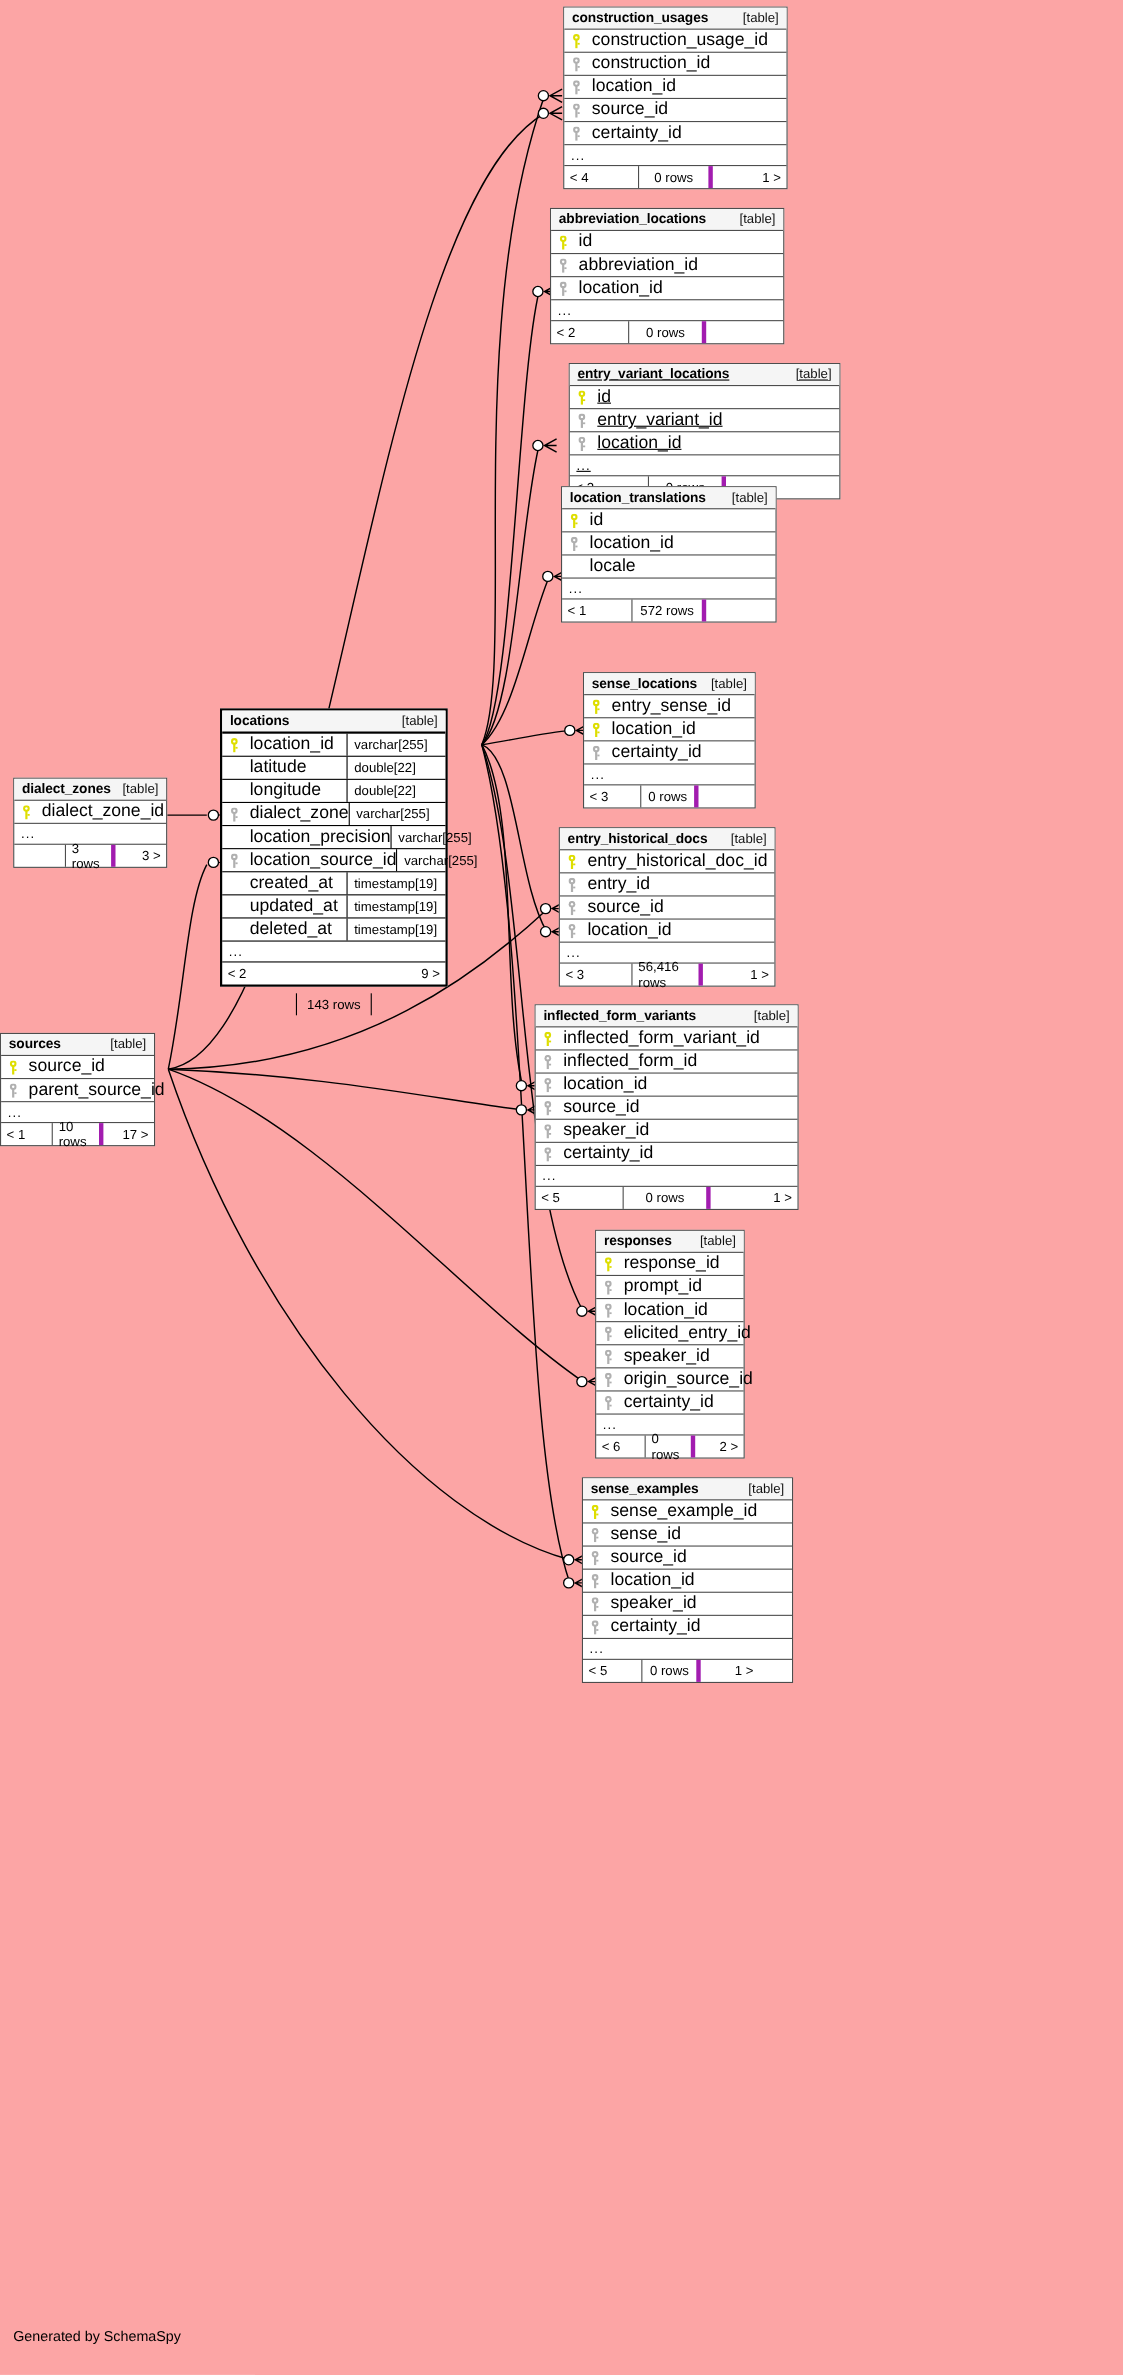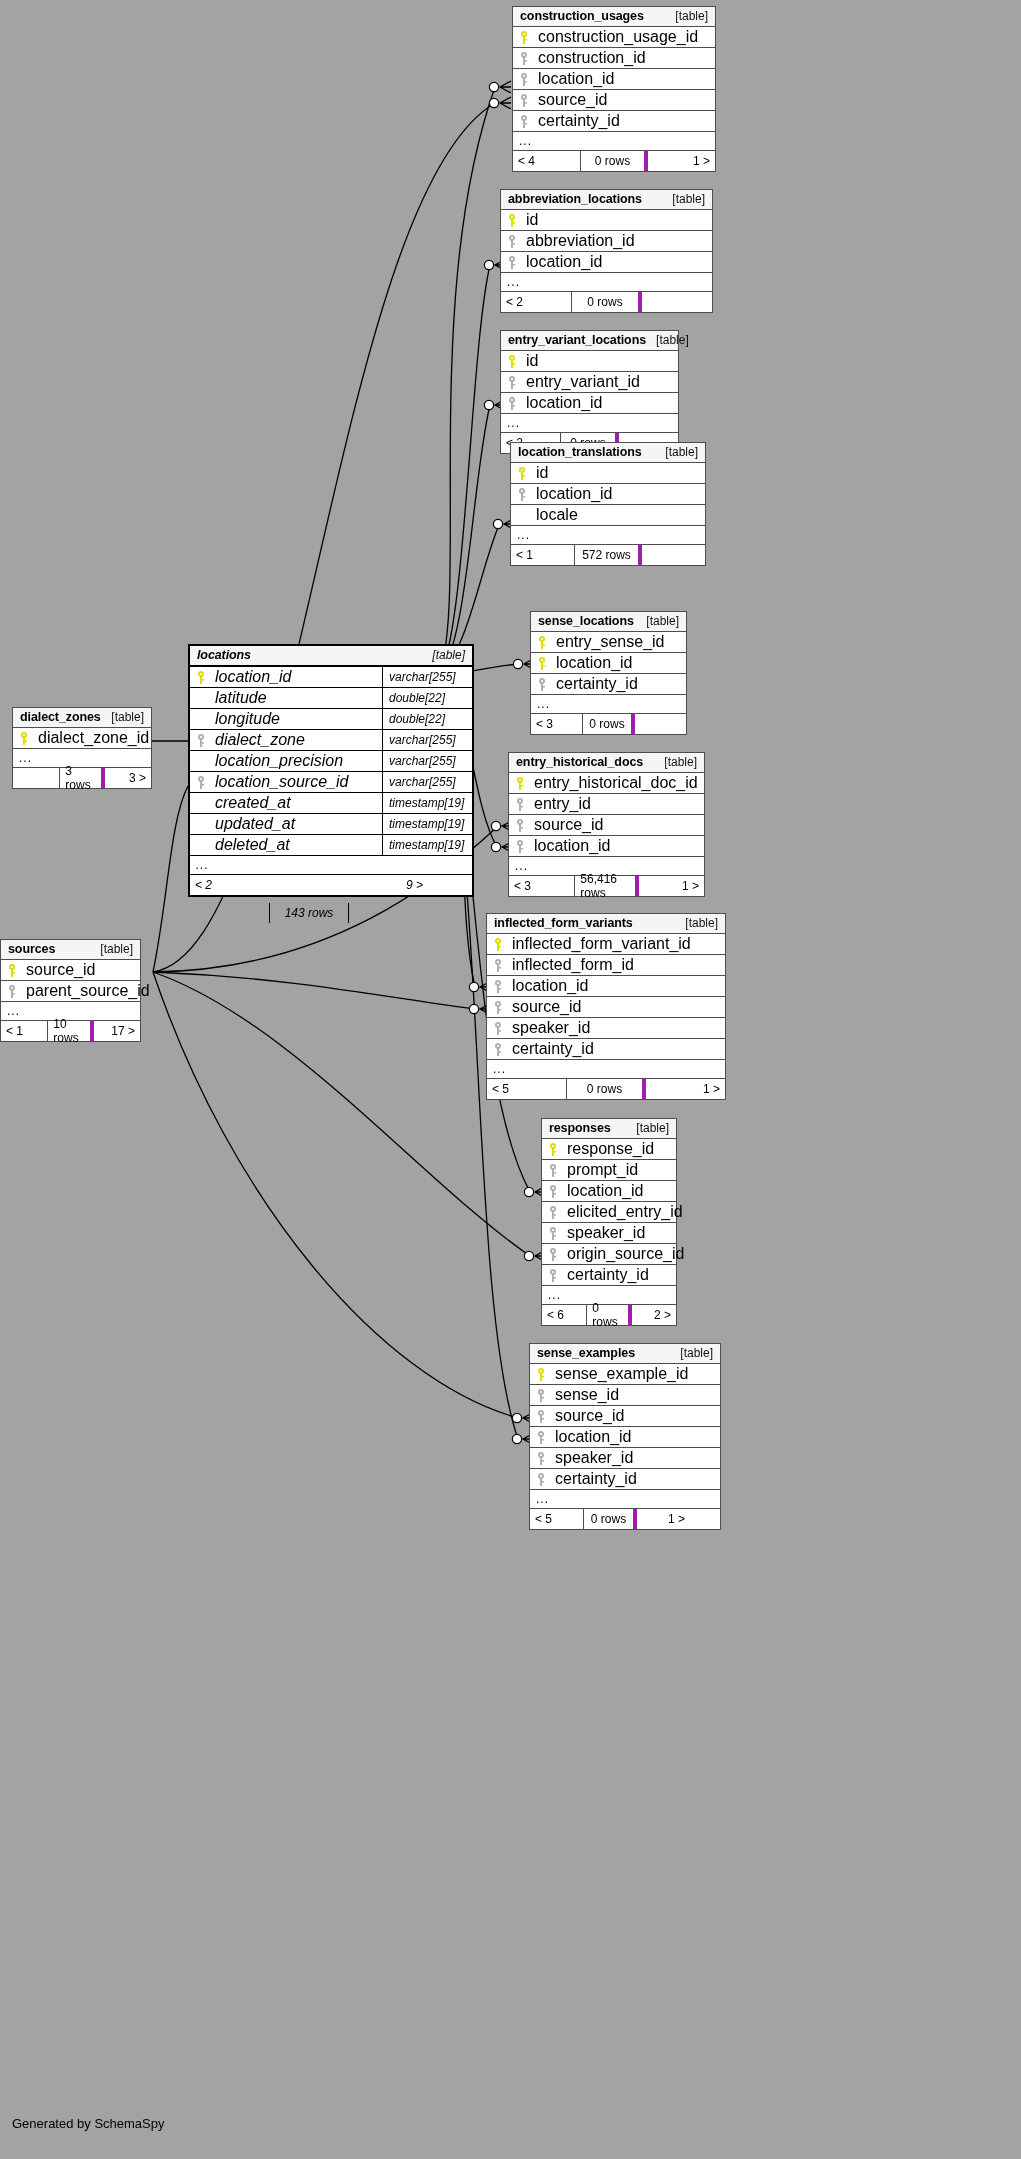--- a/index.html
+++ b/index.html
@@ -1,17 +1,17 @@
 <!DOCTYPE html>
 <html><head>
 <meta charset="utf-8">
 <style>
   html,body{margin:0;padding:0;background:#ffffff;}
   body{font-family:"Liberation Sans", sans-serif;color:#000;}
-  #canvas{position:relative;width:1021px;height:2159px;overflow:hidden;background:#a3a3a3;}
+  #canvas{position:relative;width:1021px;height:2159px;overflow:hidden;background:#fca5a5;}
   svg.edges{position:absolute;left:0;top:0;width:1021px;height:2159px;pointer-events:none;}
 
   .tbl{position:absolute;background:#ffffff;border:1px solid #4d4d4d;box-sizing:border-box;}
   .tbl.emph{border:2px solid #000000;}
   .thead{display:flex;align-items:center;justify-content:space-between;
          background:#f5f5f5;border-bottom:1px solid #4d4d4d;
          padding:2px 7px 3px 7px;box-sizing:border-box;}
   .tbl.emph .thead{border-bottom:2px solid #000;}
   .tname{font-weight:bold;font-size:12.5px;letter-spacing:-0.1px;}
   .ttag{font-size:12px;color:#111;padding-left:10px;}
@@ -245,21 +245,21 @@
           </span>
           <span class="cname">location_id</span>
         </div>
         <div class="ellipsis">...</div>
         <div class="tfoot">
           <span class="f fl" style="width:71px">&lt; 2</span>
           <span class="f fc" style="width:71px">0 rows</span>
           <span class="f fr" style="width:71px"></span>
         </div>
       </div>
-      <div class="tbl" style="left: 500px; top: 330px; width: 179px;">
+      <div class="tbl" style="left: 517px; top: 330px; width: 247px; text-decoration: underline;">
         <div class="thead">
           <span class="tname">entry_variant_locations</span>
           <span class="ttag">[table]</span>
         </div>
         <div class="row">
           <span class="kcell">
             <span class="key">
               <svg width="8" height="13" viewBox="0 0 8 13">
                 <circle cx="4" cy="3" r="3" fill="#dede00"></circle>
                 <circle cx="4" cy="3" r="1.1" fill="#ffffff"></circle>
@@ -738,21 +738,21 @@
           </span>
           <span class="cname">certainty_id</span>
         </div>
         <div class="ellipsis">...</div>
         <div class="tfoot">
           <span class="f fl" style="width:53px">&lt; 5</span>
           <span class="f fc" style="width:54px">0 rows</span>
           <span class="f fr" style="width:53px">1 &gt;</span>
         </div>
       </div>
-      <div class="tbl emph" style="left: 188px; top: 644px; width: 286px; font-style: italic;">
+      <div class="tbl emph" style="left: 200px; top: 644px; width: 207px;">
         <div class="thead">
           <span class="tname">locations</span>
           <span class="ttag">[table]</span>
         </div>
         <div class="row typed">
           <span class="kcell">
             <span class="key">
               <svg width="8" height="13" viewBox="0 0 8 13">
                 <circle cx="4" cy="3" r="3" fill="#dede00"></circle>
                 <circle cx="4" cy="3" r="1.1" fill="#ffffff"></circle>

